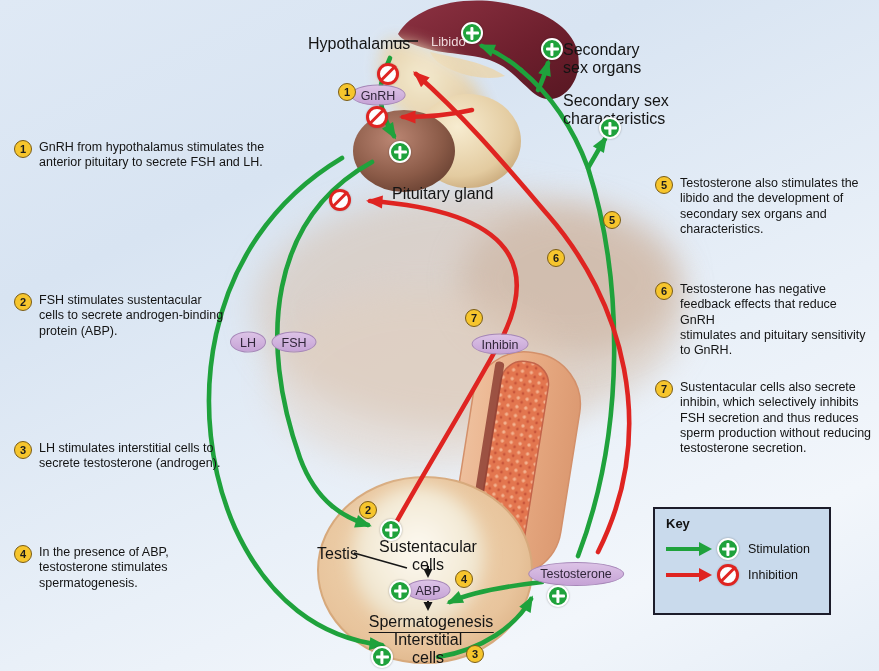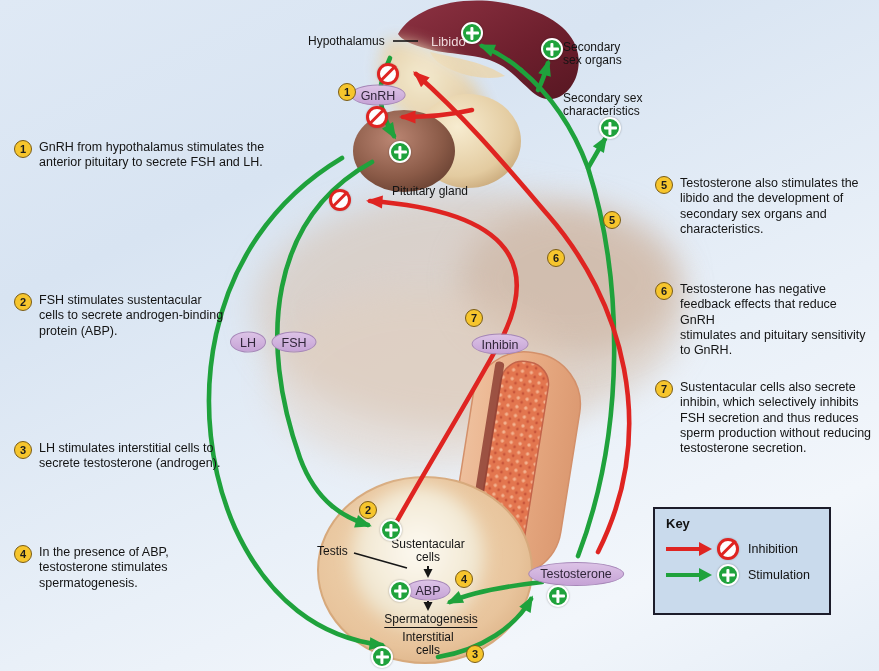--- a/index.html
+++ b/index.html
@@ -2,21 +2,21 @@
 <html><head>
 <meta charset="utf-8">
 <style>
   html,body{margin:0;padding:0;background:#fff;}
   #canvas{
     position:relative;width:879px;height:671px;overflow:hidden;
     font-family:"Liberation Sans",sans-serif;
     background:linear-gradient(155deg,#dfe9f5 0%,#d8e4f2 28%,#e9f0f8 62%,#f2f6fb 82%,#e6eef7 100%);
   }
   svg{position:absolute;left:0;top:0;}
-  .lbl{position:absolute;font-size:12px;line-height:1.12;color:#141414;white-space:pre-line;}
+  .lbl{position:absolute;font-size:16px;line-height:1.12;color:#141414;white-space:pre-line;}
   .lbl.center{transform:translateX(-50%);text-align:center;}
   .hormone{
     position:absolute;transform:translate(-50%,-50%);
     background:linear-gradient(#dcc3e6,#c6a3d6);
     border:1px solid #a687b8;border-radius:50%;
     padding:2.5px 9px;font-size:12.5px;color:#31263a;white-space:nowrap;
   }
   .hormone.big{padding:4px 11px;}
   .stepnum{
     position:absolute;width:16px;height:16px;border-radius:50%;
@@ -253,24 +253,24 @@
   <div class="stepnum" style="left:368px;top:510px">2</div>
   <div class="stepnum" style="left:475px;top:654px">3</div>
   <div class="stepnum" style="left:464px;top:579px">4</div>
   <div class="stepnum" style="left:612px;top:220px">5</div>
   <div class="stepnum" style="left:556px;top:258px">6</div>
   <div class="stepnum" style="left:474px;top:318px">7</div>
 
   <div class="keybox">
     <div class="key-title">Key</div>
     <div class="key-row">
+      <span class="key-arrow green"></span>
+      <span class="icon-plus key-icon"></span>
+      <span class="key-label">Stimulation</span>
+    </div>
+    <div class="key-row">
       <span class="key-arrow red"></span>
       <span class="icon-noentry key-icon"></span>
       <span class="key-label">Inhibition</span>
     </div>
-    <div class="key-row">
-      <span class="key-arrow green"></span>
-      <span class="icon-plus key-icon"></span>
-      <span class="key-label">Stimulation</span>
-    </div>
   </div>
 
 </div>
 
 </body></html>

